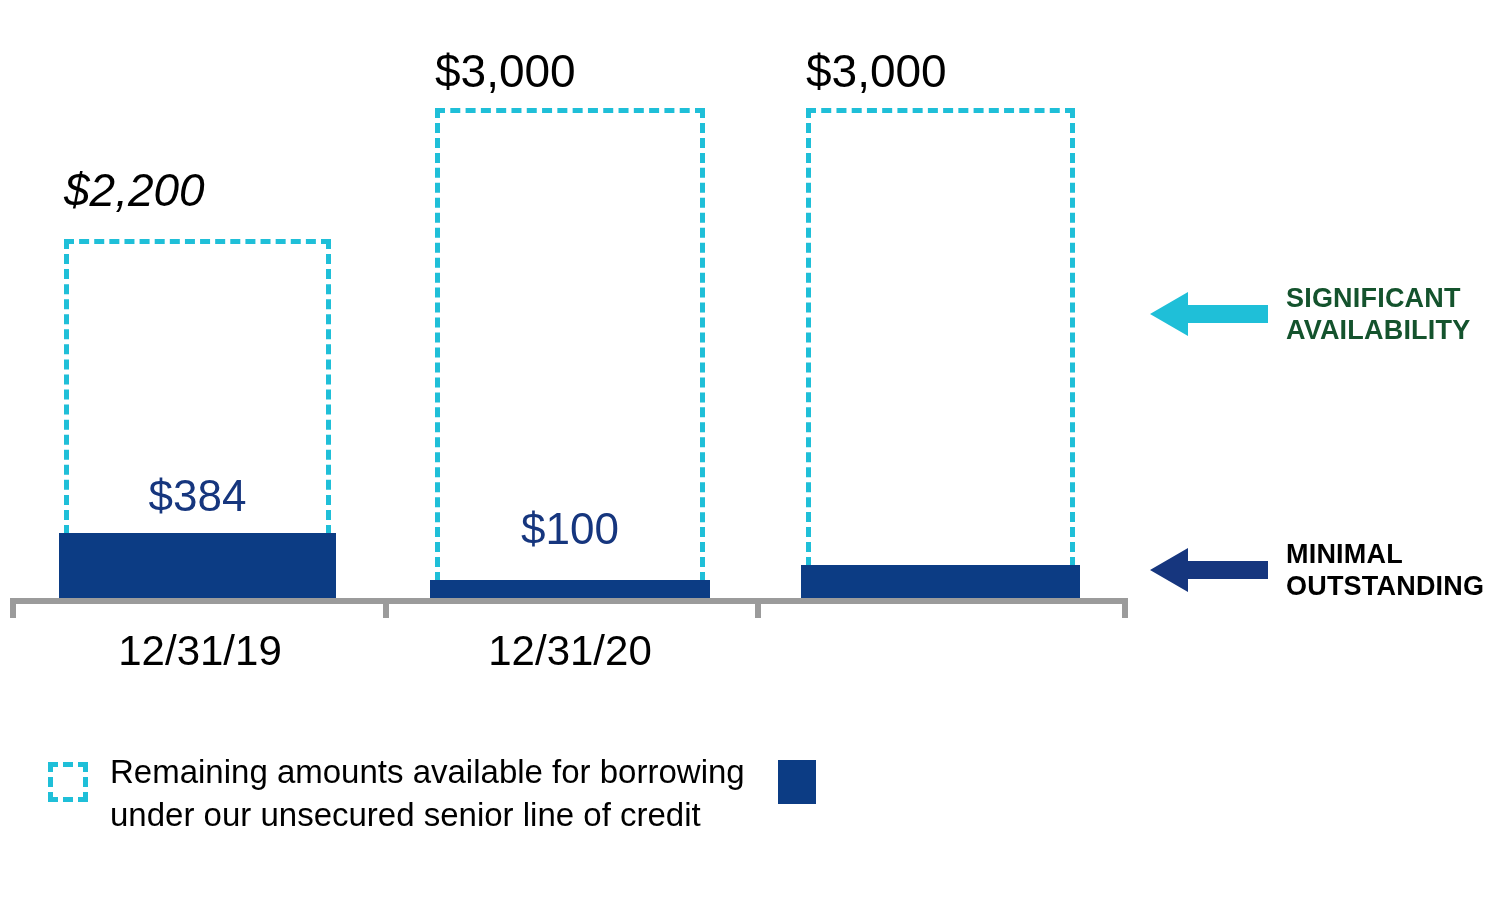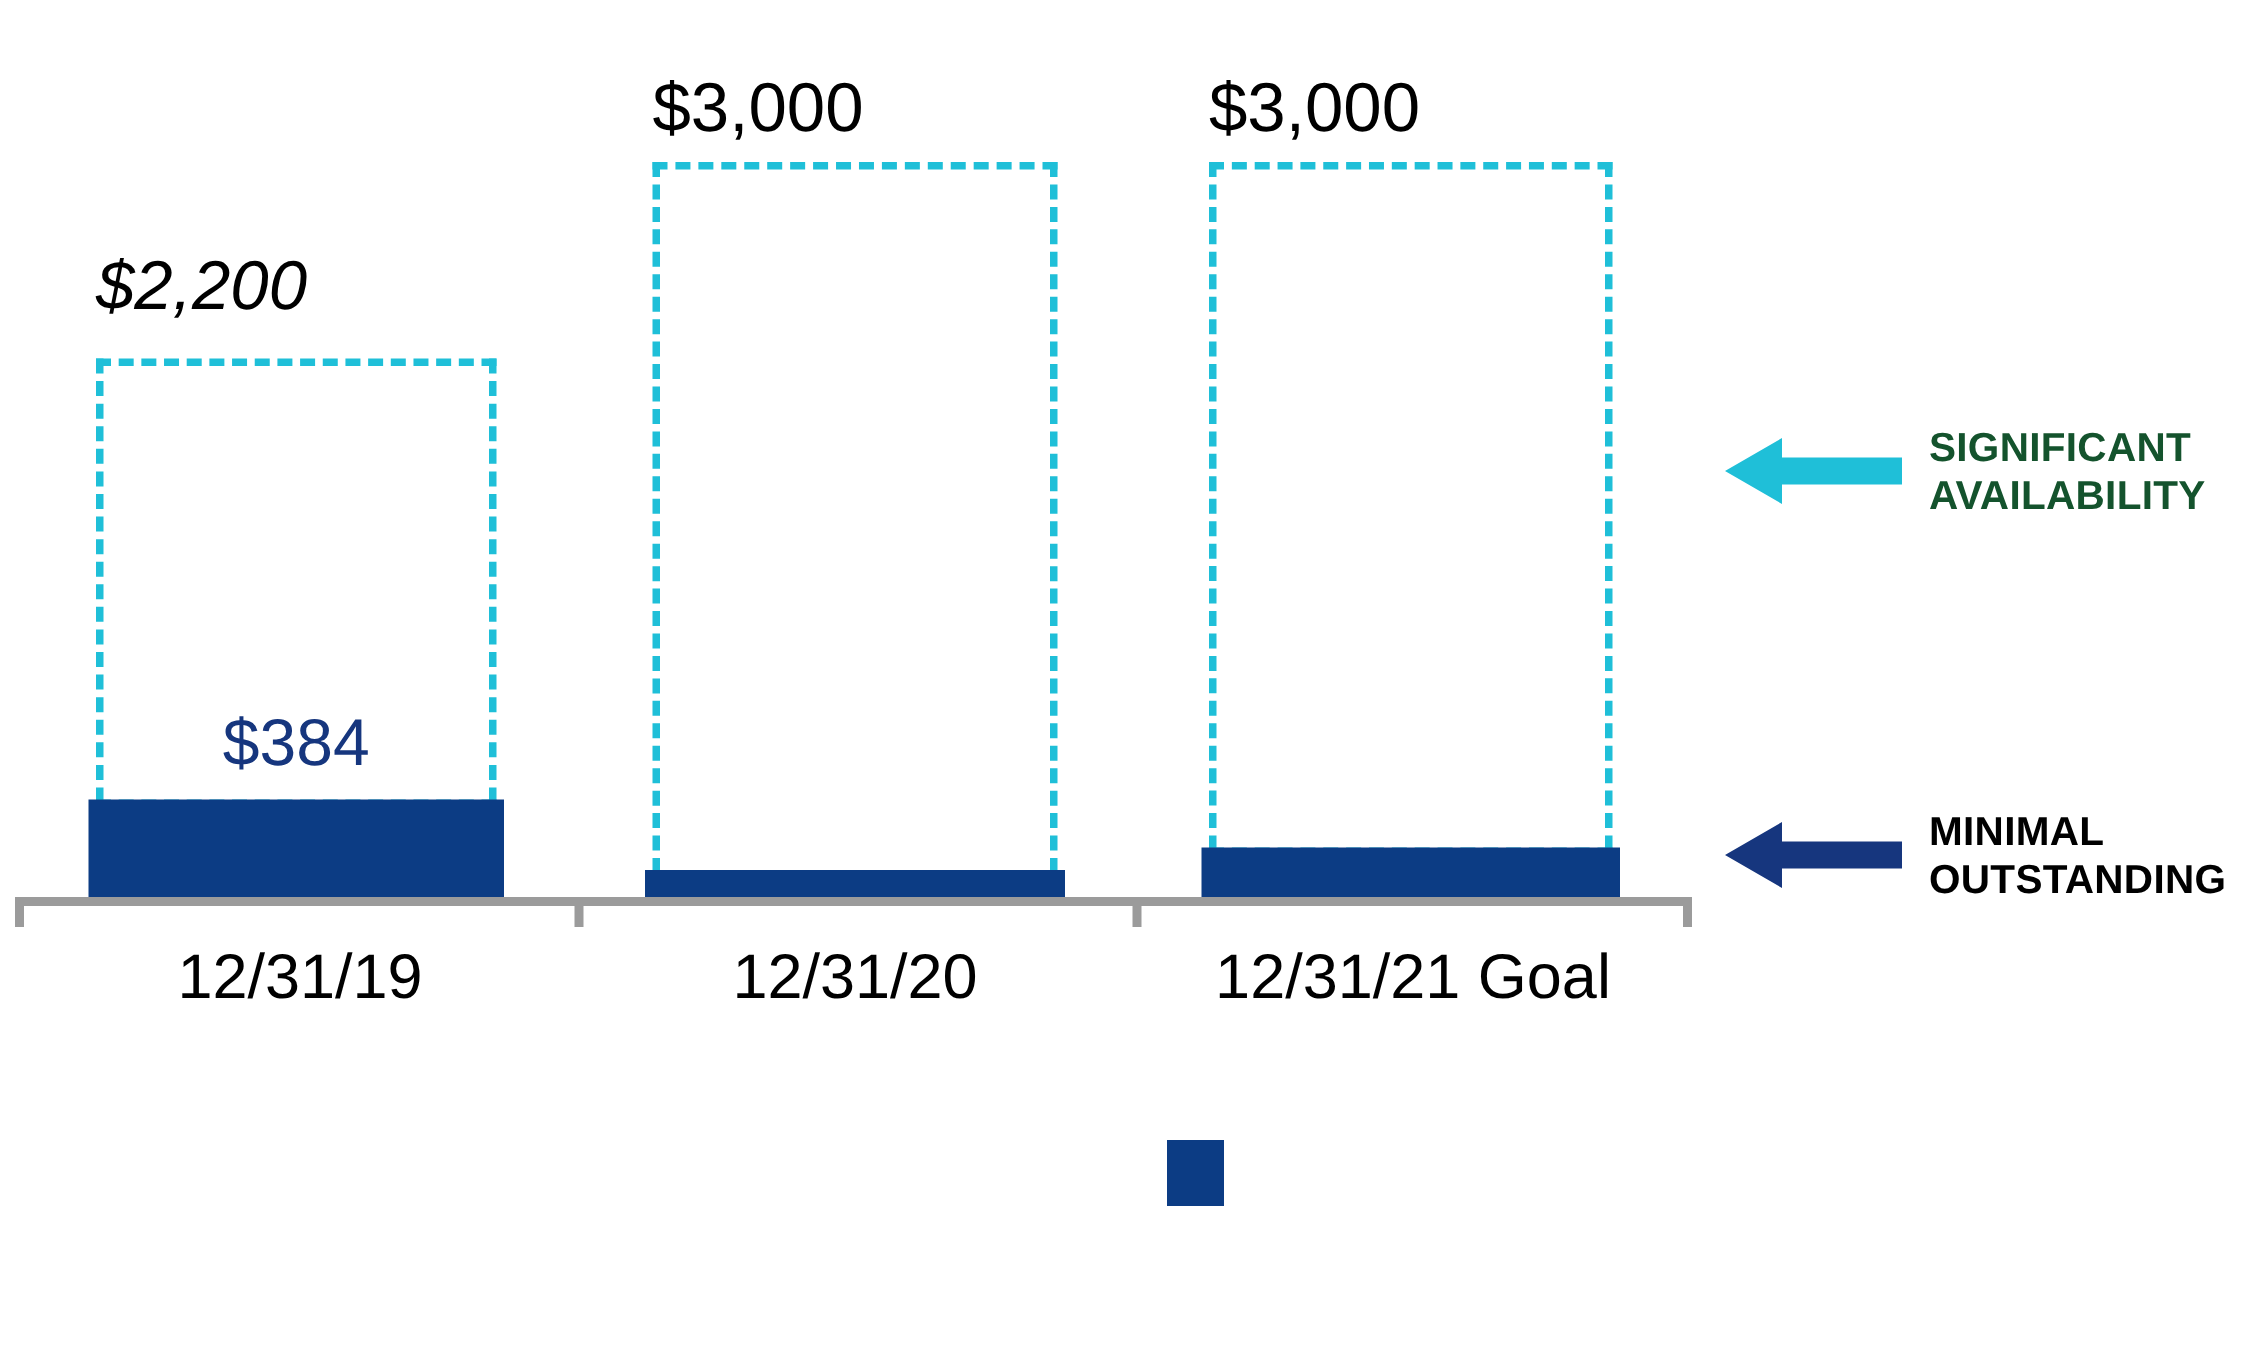--- a/index.html
+++ b/index.html
@@ -160,40 +160,40 @@
 
     <div class="inner-label" style="left:64px; top:471px; width:267px;">$384</div>
 
     <div class="solid-bar" style="left:59px; top:533px; width:277px; height:65px;"></div>
 
     <div class="top-label" style="left:435px; top:45px; width:270px;">$3,000</div>
 
     <div class="dash-box" style="left:435px; top:108px; width:270px; height:474px;"></div>
     <div class="dash-bottom" style="left:435px; top:580px; width:270px;"></div>
 
+    <div class="inner-label" style="left:435px; top:504px; width:270px;">$100</div>
 
     <div class="solid-bar" style="left:430px; top:580px; width:280px; height:18px;"></div>
 
     <div class="top-label" style="left:806px; top:45px; width:269px;">$3,000</div>
 
     <div class="dash-box" style="left:806px; top:108px; width:269px; height:459px;"></div>
     <div class="dash-bottom" style="left:806px; top:565px; width:269px;"></div>
 
 
     <div class="solid-bar" style="left:801px; top:565px; width:279px; height:33px;"></div>
 
     <div id="axis-line" style="left:10px; top:598px; width:1118px; height:6px;"></div>
     <div class="axis-tick" style="left:10px; top:598px; width:6px; height:20px;"></div>
     <div class="axis-tick" style="left:383px; top:598px; width:6px; height:20px;"></div>
     <div class="axis-tick" style="left:755px; top:598px; width:6px; height:20px;"></div>
     <div class="axis-tick" style="left:1122px; top:598px; width:6px; height:20px;"></div>
 
     <div class="cat-label" style="left:15px; top:627px; width:370px;">12/31/19</div>
     <div class="cat-label" style="left:385px; top:627px; width:370px;">12/31/20</div>
-    <div class="cat-label" style="left:757px; top:627px; width:370px;">12/31/21 Goal</div>
 
     <div class="callout callout-cyan" style="left:1150px; top:282px;">
       <span style="flex:0 0 auto; display:inline-block; line-height:0;">
         <svg width="118" height="56" viewBox="0 0 118 56" xmlns="http://www.w3.org/2000/svg">
           <path d="M0 28 L38 6 L38 19 L118 19 L118 37 L38 37 L38 50 Z" fill="#1fbfd8"></path>
         </svg>
       </span>
       <span class="callout-text" style="margin-left:18px;">SIGNIFICANT
 AVAILABILITY</span>
     </div>
@@ -205,20 +205,25 @@
         </svg>
       </span>
       <span class="callout-text" style="margin-left:18px;">MINIMAL
 OUTSTANDING</span>
     </div>
 
   </div>
 
   <div id="legend">
 
+    <div class="legend-item" style="left:48px; top:10px; width:700px;">
+      <span class="legend-swatch-dashed"></span>
+      <span class="legend-text">Remaining amounts available for borrowing
+under our unsecured senior line of credit</span>
+    </div>
 
     <div class="legend-item" style="left:778px; top:10px; width:660px;">
       <span class="legend-swatch-solid"></span>
     </div>
 
   </div>
 
 </div>
 
 </body></html>

